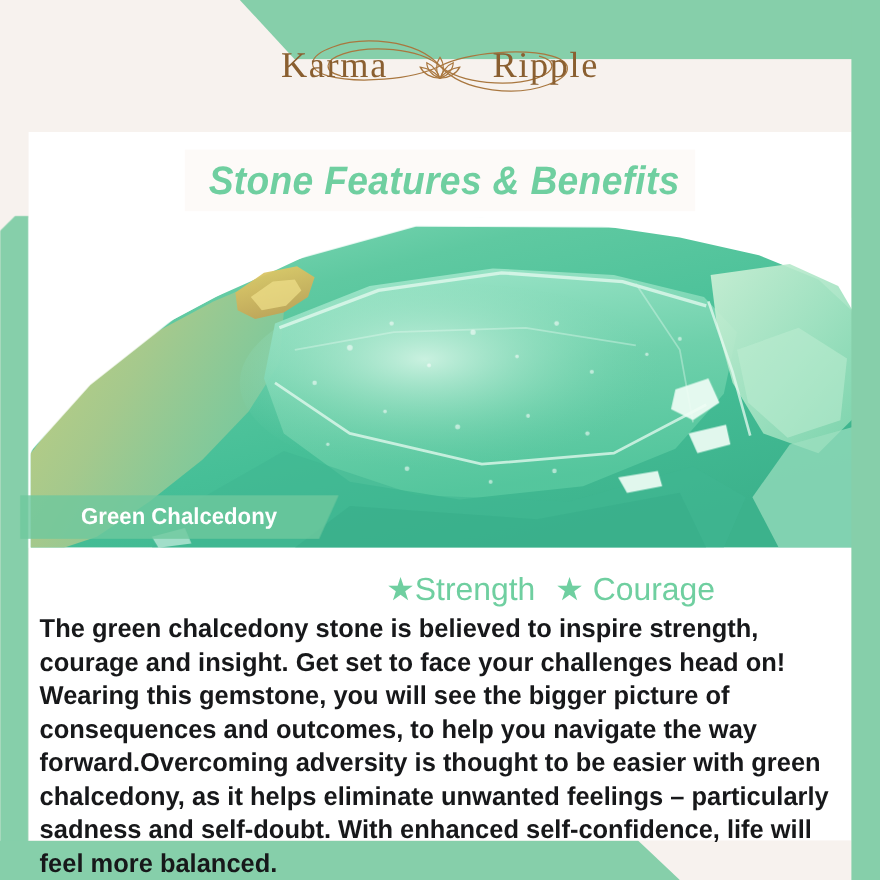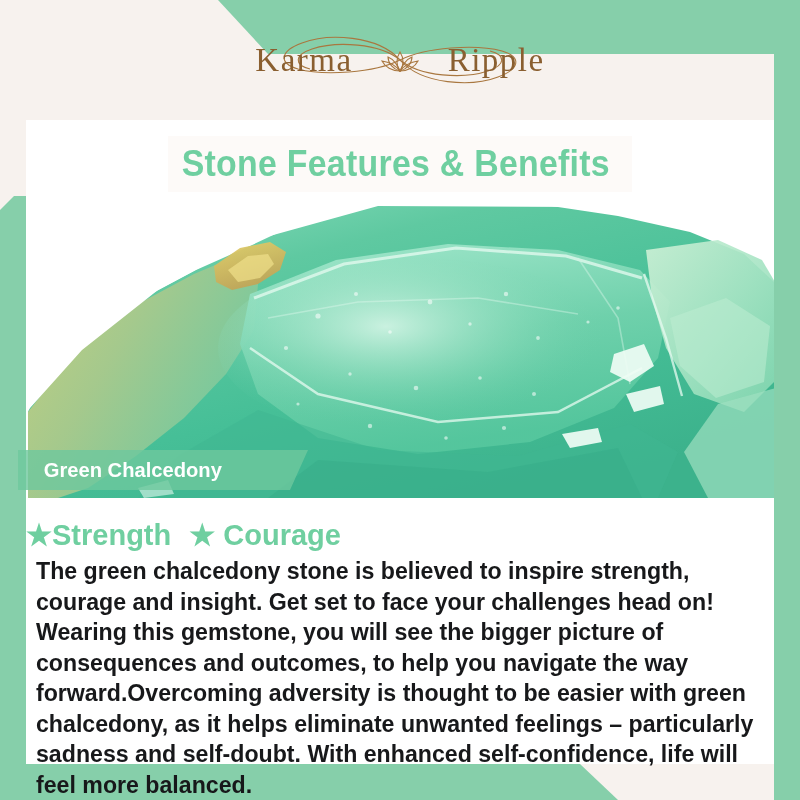--- a/index.html
+++ b/index.html
@@ -113,22 +113,23 @@
   
   .title-banner {
     position: absolute;
     left: 168px;
     top: 136px;
     width: 464px;
     height: 56px;
     background: #fdfaf8;
     display: flex;
     align-items: center;
-    justify-content: flex-start;
+    justify-content: flex-end;
     z-index: 5;
+    font-style: italic;
   }
   .title-text {
     font-family: "Liberation Sans Narrow", "Liberation Sans", sans-serif;
     font-weight: bold;
     font-size: 36px;
     color: #6fcfa0;
     letter-spacing: 0.3px;
     white-space: nowrap;
     transform: scaleX(0.94);
   }
@@ -150,41 +151,42 @@
     position: absolute;
     left: 18px;
     top: 450px;
     width: 290px;
     height: 40px;
     background: rgba(110, 200, 158, 0.80);
     clip-path: polygon(0 0, 290px 0, 272px 40px, 0 40px);
     display: flex;
     align-items: center;
     z-index: 4;
+    padding-left: 30px;
   }
   .stone-label-text {
     font-family: "Liberation Sans Narrow", "Liberation Sans", sans-serif;
     font-weight: bold;
     font-size: 21px;
     color: #ffffff;
     margin-left: 22px;
     white-space: nowrap;
     transform: scaleX(0.96);
   }
 
   
   .keywords {
     position: absolute;
     left: 26px;
     top: 518px;
     width: 624px;
-    text-align: left;
+    text-align: right;
     z-index: 4;
     font-family: "Liberation Sans Narrow", "Liberation Sans", sans-serif;
-    font-weight: bold;
+    font-weight: normal;
     font-size: 29px;
     color: #6fcfa0;
     white-space: nowrap;
   }
   .kw { display: inline-block; }
   .kw + .kw { margin-left: 18px; }
   .kw-star { letter-spacing: 0px; }
 
   
   .body-copy {

